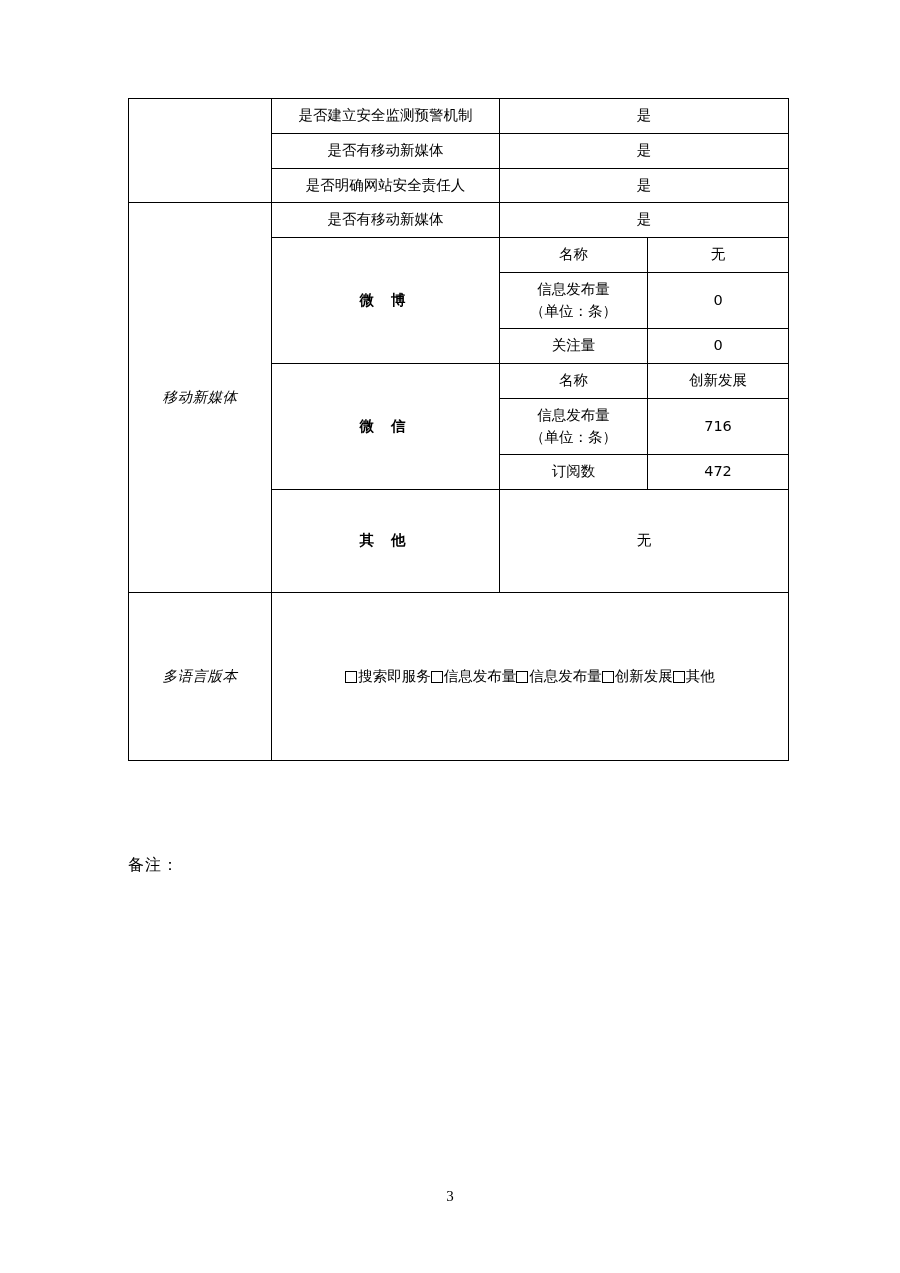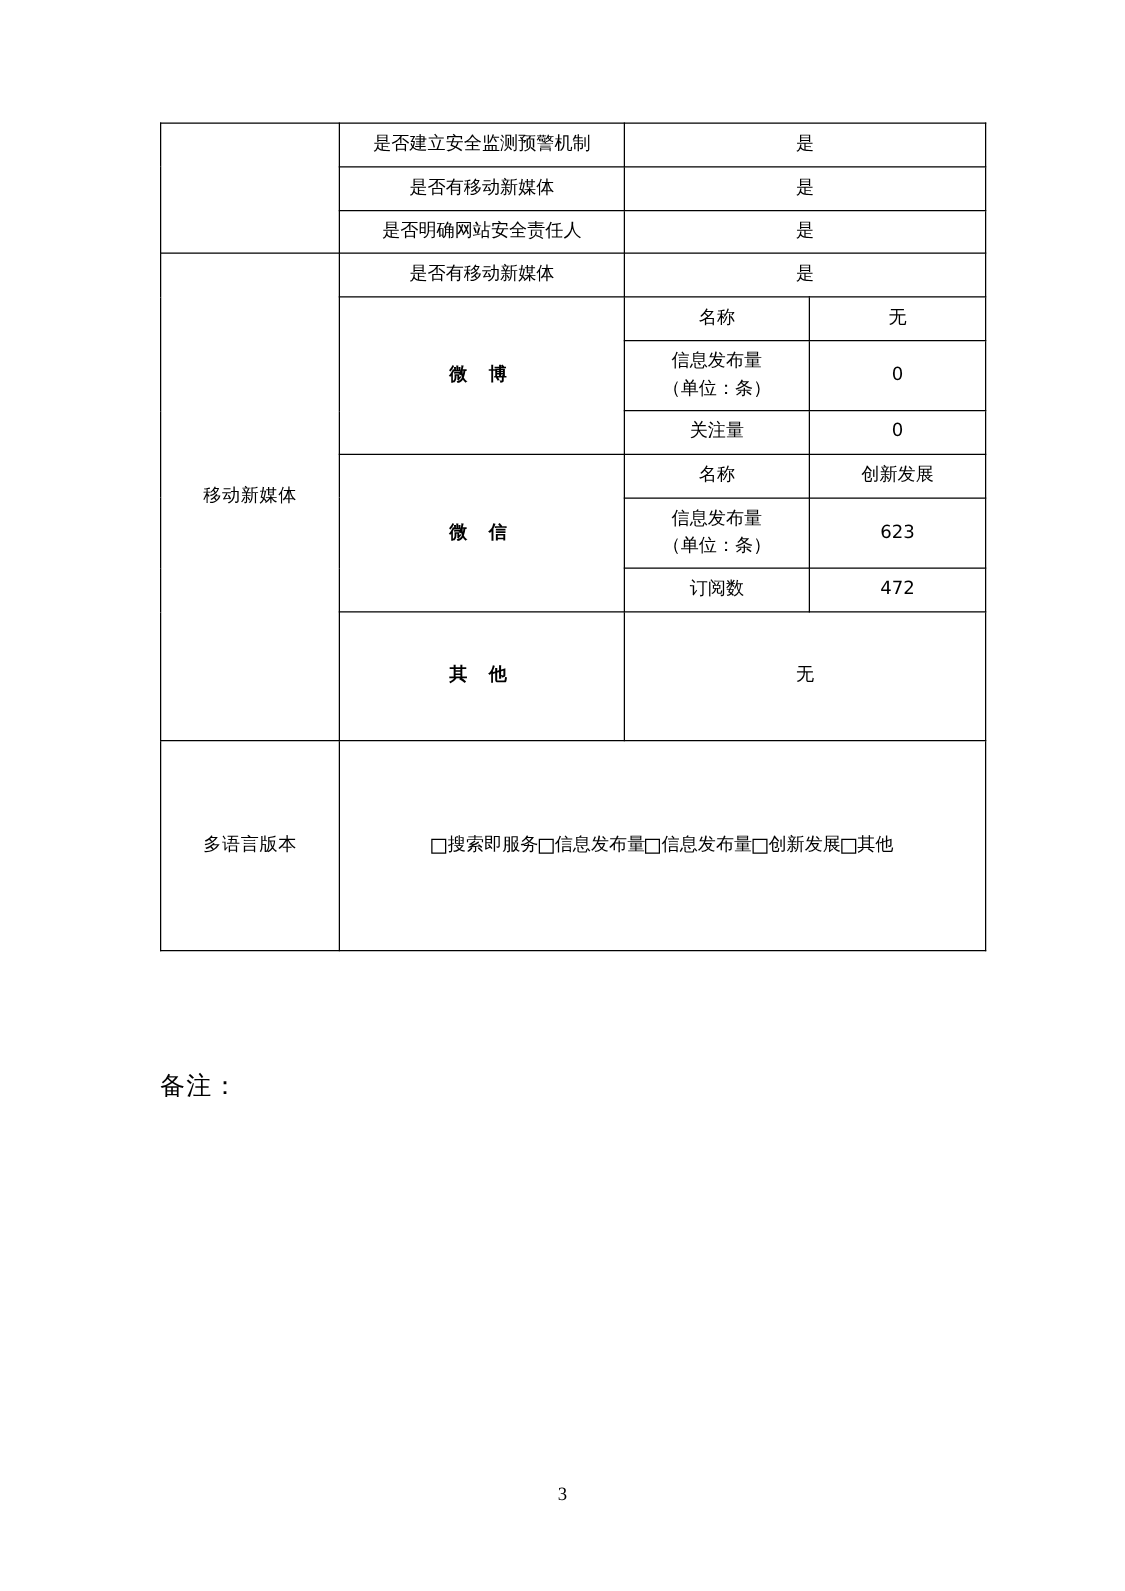--- a/index.html
+++ b/index.html
@@ -40,20 +40,21 @@
   }
   .numeric {
     font-family: "Liberation Serif", serif;
     font-size: 15px;
   }
   .two-line {
     line-height: 1.45;
   }
   .label-cell {
     letter-spacing: 0.5px;
+    font-style: italic;
   }
   .spaced {
     letter-spacing: 6px;
     padding-left: 6px;
     font-weight: bold;
   }
   .innovation-cell {
     text-align: center;
     padding: 0 10px;
   }
@@ -75,21 +76,21 @@
     height: 12px;
     border: 1.4px solid #000;
     margin-right: 1px;
     box-sizing: border-box;
     flex: none;
   }
   .remark {
     position: absolute;
     left: 128px;
     top: 855px;
-    font-size: 20px;
+    font-size: 16px;
     letter-spacing: 1px;
     font-family: "DejaVu Sans", "Liberation Sans", sans-serif;
   }
   .page-number {
     position: absolute;
     left: 0;
     top: 1188px;
     width: 900px;
     text-align: center;
     font-size: 15px;
@@ -154,21 +155,21 @@
       <tr>
         <td rowspan="3" class="spaced">微 信</td>
         <td>名称</td>
         <td>创新发展</td>
       </tr>
       <tr>
         <td class="two-line">
           <div>信息发布量</div>
           <div>（单位：条）</div>
         </td>
-        <td class="numeric">623</td>
+        <td class="numeric">716</td>
       </tr>
       <tr>
         <td>订阅数</td>
         <td class="numeric">472</td>
       </tr>
 
       <tr>
         <td class="spaced" style="height:90px;">其 他</td>
         <td colspan="2">无</td>
       </tr>

